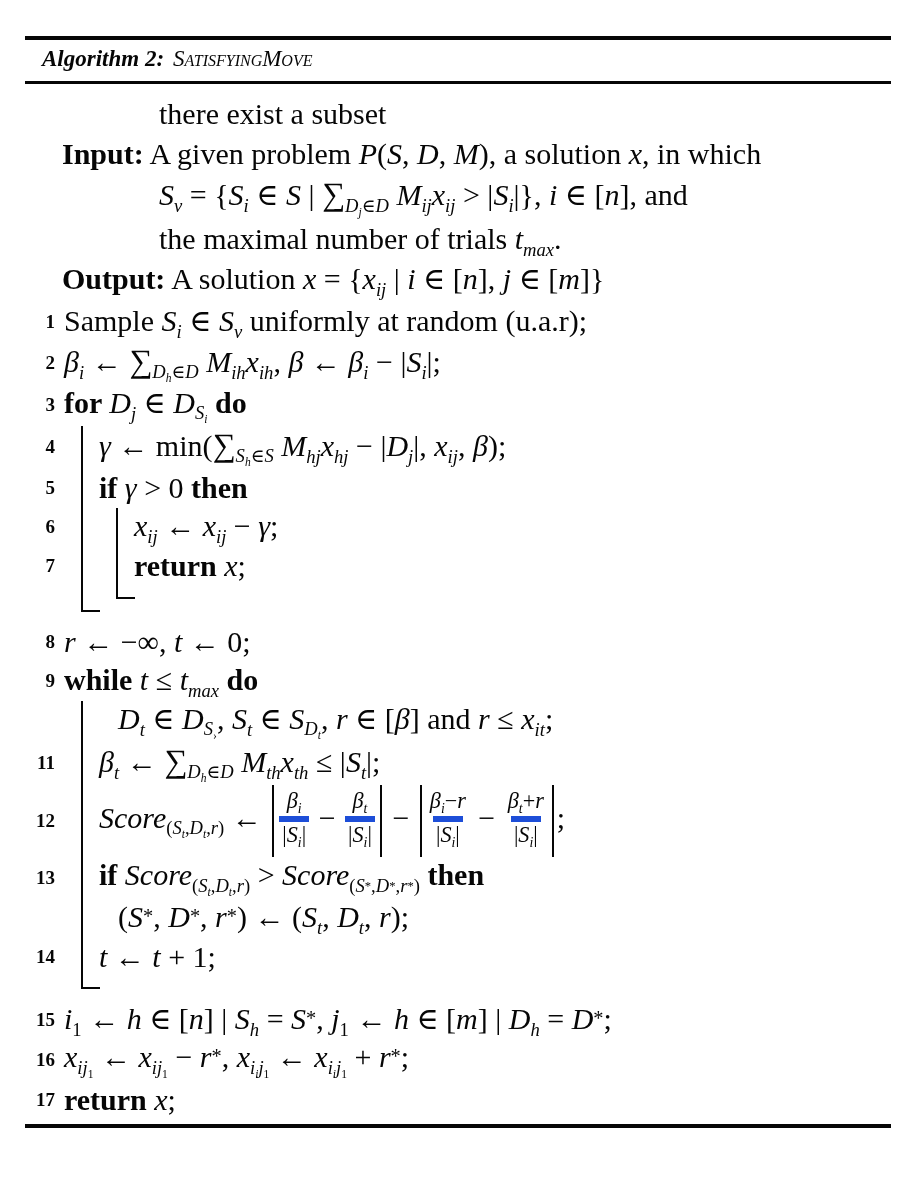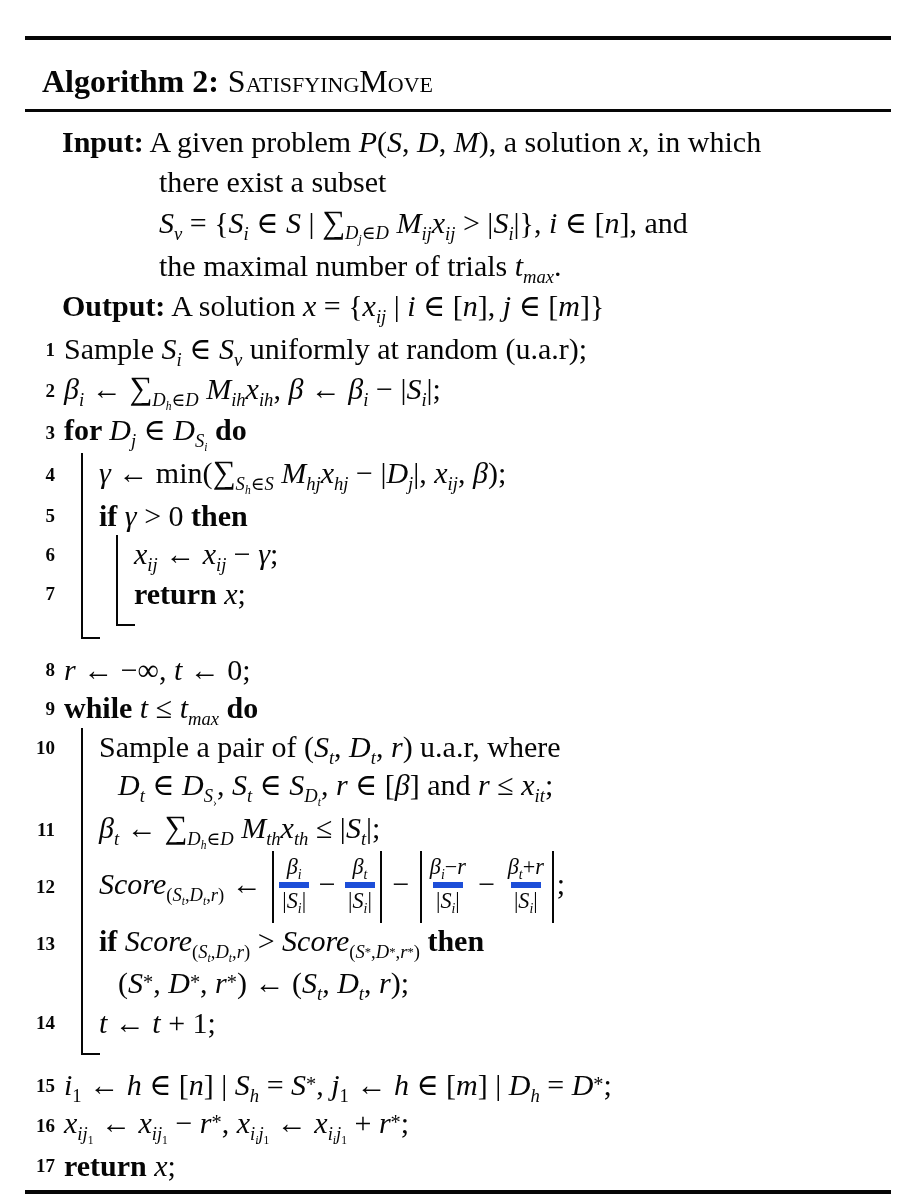--- a/index.html
+++ b/index.html
@@ -3,21 +3,21 @@
 <meta charset="utf-8">
 <style>
   html,body{margin:0;padding:0;background:#ffffff;}
   body{width:916px;height:1200px;overflow:hidden;color:#060606;
        font-family:"Liberation Serif","DejaVu Serif","DejaVu Sans",serif;}
   .page{padding:36px 25px 0 25px;box-sizing:border-box;}
   .rule{background:#060606;}
   .rule-top{height:4px;}
   .rule-mid{height:3px;}
   .rule-bottom{height:4px;margin-top:5px;}
-  .caption{font-size:32px;padding:23px 0 9px 17px;line-height:1.15;}
+  .caption{font-size:23px;padding:6px 0 9px 17px;line-height:1.15;font-style:italic;}
   .caption-label{font-weight:700;}
   .caption-name{font-variant:small-caps;margin-left:9px;}
   .io{padding:10px 0 4px 37px;font-size:30px;}
   .io-line{line-height:40px;white-space:nowrap;}
   .io-cont{padding-left:97px;}
   .algo-body{font-size:30px;}
   .line{display:flex;min-height:39px;}
   .num{flex:0 0 30px;display:flex;align-items:center;justify-content:flex-end;
        padding-right:9px;font-size:19px;font-weight:700;}
   .content{flex:1;display:flex;align-items:center;min-width:0;}
@@ -47,22 +47,22 @@
 </head>
 <body>
 
 <div class="page">
   <div class="rule rule-top"></div>
   <div class="caption">
     <span class="caption-label">Algorithm 2:</span><span class="caption-name">SatisfyingMove</span>
   </div>
   <div class="rule rule-mid"></div>
   <div class="io" id="io-block">
+      <div class="io-line io-cont"><span class="rm">there exist a subset</span></div>
       <div class="io-line"><span class="bf">Input:</span><span class="rm"> A given problem </span><span class="it">P</span><span class="rm">(</span><span class="cal">S</span><span class="rm">, </span><span class="cal">D</span><span class="rm">, </span><span class="it">M</span><span class="rm">), a solution </span><span class="it">x</span><span class="rm">, in which</span></div>
-      <div class="io-line io-cont"><span class="rm">there exist a subset</span></div>
       <div class="io-line io-cont"><span class="cal">S</span><span class="sb"><span class="it">v</span></span><span class="rm"> = {</span><span class="it">S</span><span class="sb"><span class="it">i</span></span><span class="rm"> ∈ </span><span class="cal">S</span><span class="rm"> | </span><span class="op">∑</span><span class="sb"><span class="it">D</span><span class="sb"><span class="it">j</span></span><span class="rm">∈</span><span class="cal">D</span></span><span class="rm"> </span><span class="it">M</span><span class="sb"><span class="it">ij</span></span><span class="it">x</span><span class="sb"><span class="it">ij</span></span><span class="rm"> &gt; |</span><span class="it">S</span><span class="sb"><span class="it">i</span></span><span class="rm">|}, </span><span class="it">i</span><span class="rm"> ∈ [</span><span class="it">n</span><span class="rm">], and</span></div>
       <div class="io-line io-cont"><span class="rm">the maximal number of trials </span><span class="it">t</span><span class="sb"><span class="it">max</span></span><span class="rm">.</span></div>
       <div class="io-line"><span class="bf">Output:</span><span class="rm"> A solution </span><span class="it">x</span><span class="rm"> = {</span><span class="it">x</span><span class="sb"><span class="it">ij</span></span><span class="rm"> | </span><span class="it">i</span><span class="rm"> ∈ [</span><span class="it">n</span><span class="rm">], </span><span class="it">j</span><span class="rm"> ∈ [</span><span class="it">m</span><span class="rm">]}</span></div>
     </div>
   <div class="algo-body" id="algo-body">
       <div class="line">
         <div class="num">1</div>
         <div class="content">
           <div class="txt"><span class="rm">Sample </span><span class="it">S</span><span class="sb"><span class="it">i</span></span><span class="rm"> ∈ </span><span class="cal">S</span><span class="sb"><span class="it">v</span></span><span class="rm"> uniformly at random (u.a.r);</span></div>
         </div>
@@ -136,28 +136,20 @@
           <div class="txt"><span class="it">r</span><span class="rm"> ← −∞, </span><span class="it">t</span><span class="rm"> ← 0;</span></div>
         </div>
       </div>
       <div class="line">
         <div class="num">9</div>
         <div class="content">
           <div class="txt"><span class="bf">while </span><span class="it">t</span><span class="rm"> ≤ </span><span class="it">t</span><span class="sb"><span class="it">max</span></span><span class="rm"> </span><span class="bf">do</span></div>
         </div>
       </div>
       <div class="line">
-        <div class="num">10</div>
-        <div class="content">
-          <div class="bar">
-            <div class="txt"><span class="rm">Sample a pair of (</span><span class="it">S</span><span class="sb"><span class="it">t</span></span><span class="rm">, </span><span class="it">D</span><span class="sb"><span class="it">t</span></span><span class="rm">, </span><span class="it">r</span><span class="rm">) u.a.r, where</span></div>
-          </div>
-        </div>
-      </div>
-      <div class="line">
         <div class="num"></div>
         <div class="content">
           <div class="bar">
             <div class="txt cont"><span class="it">D</span><span class="sb"><span class="it">t</span></span><span class="rm"> ∈ </span><span class="cal">D</span><span class="sb"><span class="cal">S</span><span class="sb"><span class="rm">›</span></span></span><span class="rm">, </span><span class="it">S</span><span class="sb"><span class="it">t</span></span><span class="rm"> ∈ </span><span class="cal">S</span><span class="sb"><span class="it">D</span><span class="sb"><span class="it">t</span></span></span><span class="rm">, </span><span class="it">r</span><span class="rm"> ∈ [</span><span class="it">β</span><span class="rm">] and </span><span class="it">r</span><span class="rm"> ≤ </span><span class="it">x</span><span class="sb"><span class="it">it</span></span><span class="rm">;</span></div>
           </div>
         </div>
       </div>
       <div class="line">
         <div class="num">11</div>
         <div class="content">

